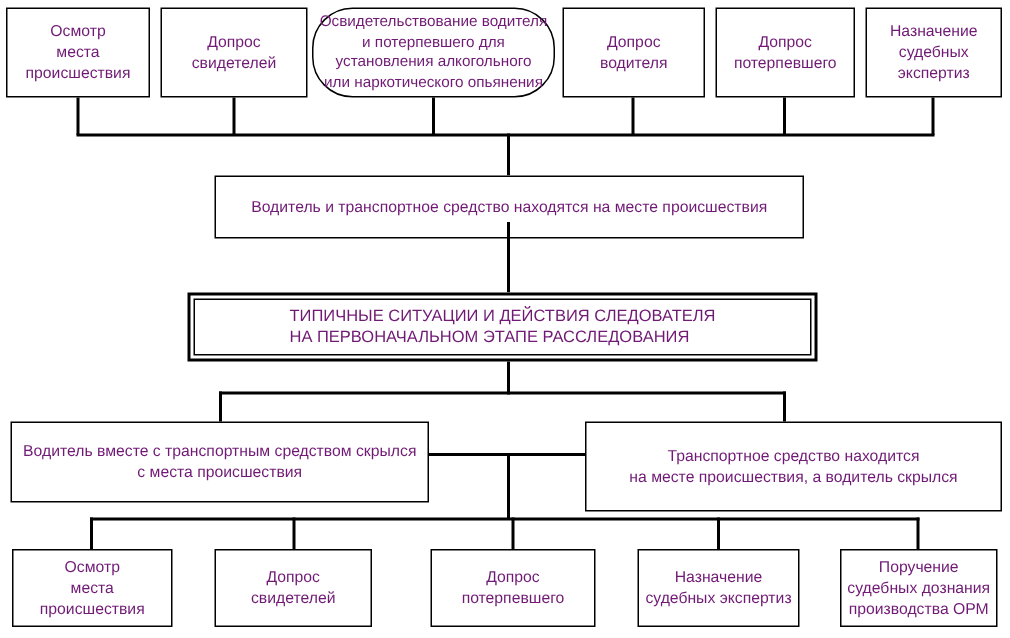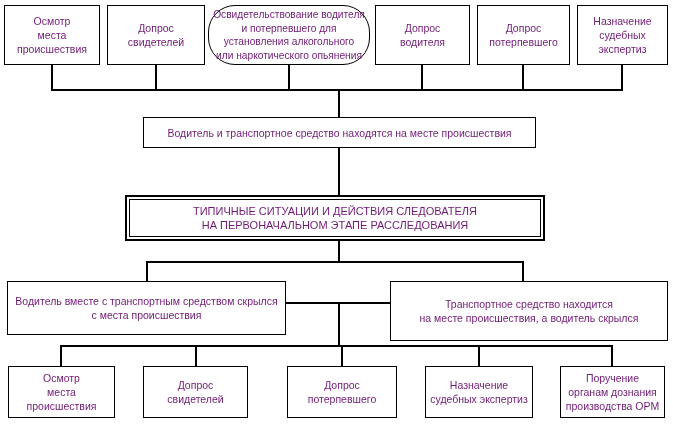--- a/index.html
+++ b/index.html
@@ -28,32 +28,32 @@
   .h{height:2px;}
   #title-outer{
     position:absolute;left:125px;top:195px;width:420px;height:46px;
     box-sizing:border-box;border:2.5px solid #000000;background:#ffffff;
     padding:2px;
   }
   #title-inner{
     box-sizing:border-box;width:100%;height:100%;
     border:1px solid #000000;
     display:flex;align-items:center;justify-content:center;
-    text-align:center;font-size:11px;line-height:14px;
+    text-align:left;font-size:11px;line-height:14px;
     white-space:pre-line;
   }
   
   #b1{left:4px;top:5px;width:96px;height:60px;}
   #b2{left:107px;top:5px;width:98px;height:60px;}
   #b3{left:208px;top:5px;width:162px;height:60px;}
   #b4{left:375px;top:5px;width:95px;height:60px;}
   #b5{left:477px;top:5px;width:93px;height:60px;}
   #b6{left:577px;top:5px;width:91px;height:60px;}
   
-  #boxA{left:143px;top:117px;width:393px;height:31px;}
+  #boxA{left:143px;top:117px;width:393px;height:42px;}
   
   #sL{left:7px;top:281px;width:279px;height:54px;}
   #sR{left:390px;top:281px;width:278px;height:60px;}
   
   #c1{left:8px;top:366px;width:107px;height:52px;}
   #c2{left:143px;top:366px;width:105px;height:52px;}
   #c3{left:287px;top:366px;width:110px;height:52px;}
   #c4{left:425px;top:366px;width:108px;height:52px;}
   #c5{left:560px;top:366px;width:105px;height:52px;}
 </style>
@@ -118,16 +118,16 @@
 
   <div class="box" id="c1">Осмотр
 места происшествия</div>
   <div class="box" id="c2">Допрос
 свидетелей</div>
   <div class="box" id="c3">Допрос
 потерпевшего</div>
   <div class="box" id="c4">Назначение
 судебных экспертиз</div>
   <div class="box" id="c5">Поручение
-органам дознания
+судебных дознания
 производства ОРМ</div>
 
 </div>
 
 </body></html>

